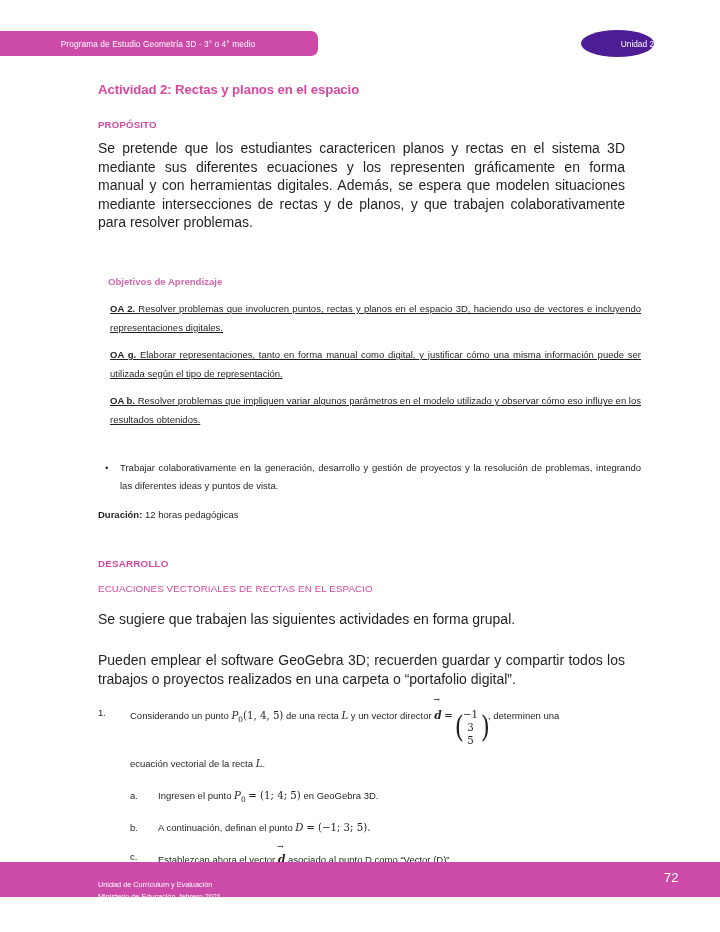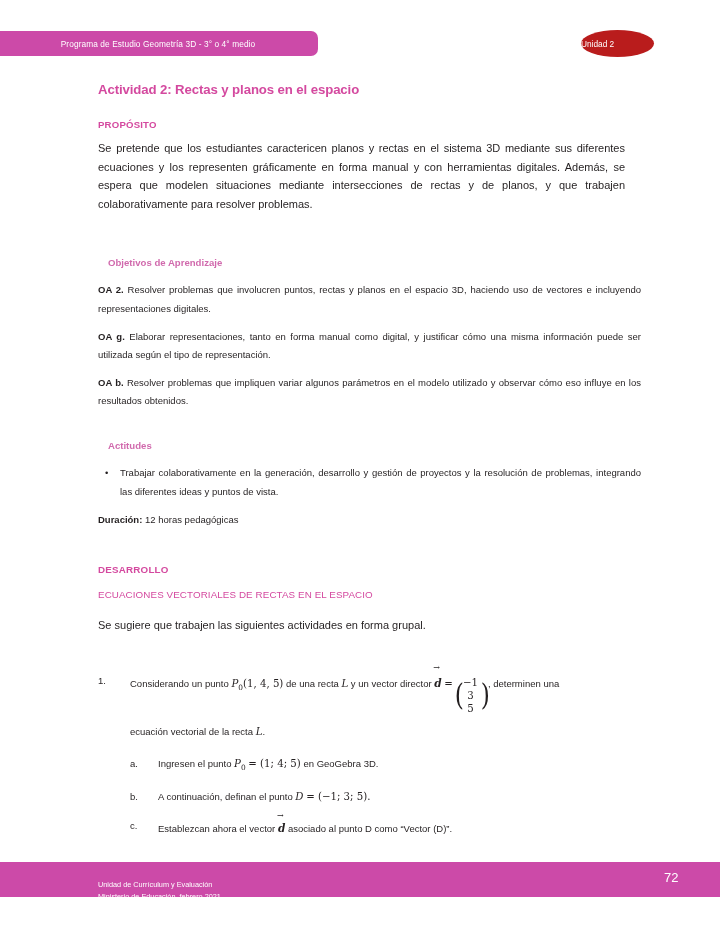--- a/index.html
+++ b/index.html
@@ -41,25 +41,25 @@
     letter-spacing: 0.1px;
     white-space: nowrap;
     padding-left: 8px;
   }
   .unit-badge {
     position: absolute;
     left: 581px;
     top: 30px;
     width: 73px;
     height: 27px;
-    background: #b91c1c;
+    background: #4c1d95;
     border-radius: 50%;
     display: flex;
     align-items: center;
-    justify-content: flex-start;
+    justify-content: flex-end;
   }
   .unit-badge-text {
     color: #ffffff;
     font-size: 8.3px;
     white-space: nowrap;
   }
 
   
   .content {
     position: absolute;
@@ -76,21 +76,21 @@
     letter-spacing: -0.1px;
   }
   .label-proposito {
     font-size: 9.6px;
     font-weight: bold;
     color: #d4499f;
     margin: 0 0 9px 0;
     letter-spacing: 0.2px;
   }
   p.body {
-    font-size: 11px;
+    font-size: 14px;
     line-height: 18.6px;
     margin: 0 16px 10px 0;
     text-align: justify;
     color: #231f20;
   }
   p.body.left { text-align: left; }
 
   .section-gap-lg { height: 34px; }
   .section-gap-md { height: 20px; }
   .section-gap-sm { height: 12px; }
@@ -99,22 +99,23 @@
     font-size: 9.6px;
     font-weight: bold;
     color: #d16aad;
     margin: 0 0 13px 0;
   }
   .subhead-soft.indent { margin-left: 10px; }
 
   .oa-para {
     font-size: 9.5px;
     line-height: 18.6px;
-    margin: 0 0 9px 0;
+    margin: 0 0 9px 12px;
     text-align: justify;
+    text-decoration: underline;
   }
   .oa-para b { font-weight: bold; }
 
   .bullet-row {
     display: flex;
     margin: 0 0 10px 0;
   }
   .bullet-dot {
     width: 22px;
     flex: 0 0 22px;
@@ -307,41 +308,41 @@
     <b>OA g.</b>
     <span>Elaborar representaciones, tanto en forma manual como digital, y justificar cómo una misma información puede ser utilizada según el tipo de representación.</span>
   </p>
   <p class="oa-para">
     <b>OA b.</b>
     <span>Resolver problemas que impliquen variar algunos parámetros en el modelo utilizado y observar cómo eso influye en los resultados obtenidos.</span>
   </p>
 
   <div class="section-gap-md"></div>
 
-  <div class="subhead-soft indent">Actitudes</div>
 
   <div class="bullet-row">
     <span class="bullet-dot">•</span>
     <span class="bullet-text">Trabajar colaborativamente en la generación, desarrollo y gestión de proyectos y la resolución de problemas, integrando las diferentes ideas y puntos de vista.</span>
   </div>
 
   <p class="duration">
     <b>Duración:</b>
     <span>12 horas pedagógicas</span>
   </p>
 
   <div class="section-gap-lg"></div>
 
   <div class="head-desarrollo">DESARROLLO</div>
   <div class="head-ecuaciones">ECUACIONES VECTORIALES DE RECTAS EN EL ESPACIO</div>
 
   <p class="body left">Se sugiere que trabajen las siguientes actividades en forma grupal.</p>
 
   <div class="section-gap-sm"></div>
 
+  <p class="body">Pueden emplear el software GeoGebra 3D; recuerden guardar y compartir todos los trabajos o proyectos realizados en una carpeta o “portafolio digital”.</p>
 
   <div class="num-item">
     <span class="num-marker">1.</span>
     <span class="num-body">
       <span>Considerando un punto</span>
       <span class="mathi">P</span><span class="sub0">0</span><span class="mathr">(1, 4, 5)</span>
       <span>de una recta</span>
       <span class="mathi">L</span>
       <span>y un vector director</span>
       <span class="vec"><span class="arr">→</span><span>d</span></span>

